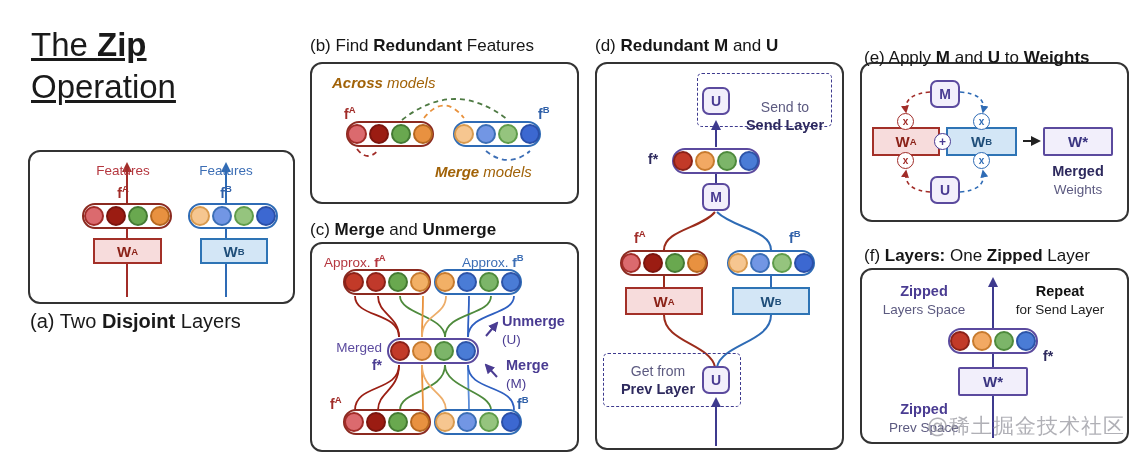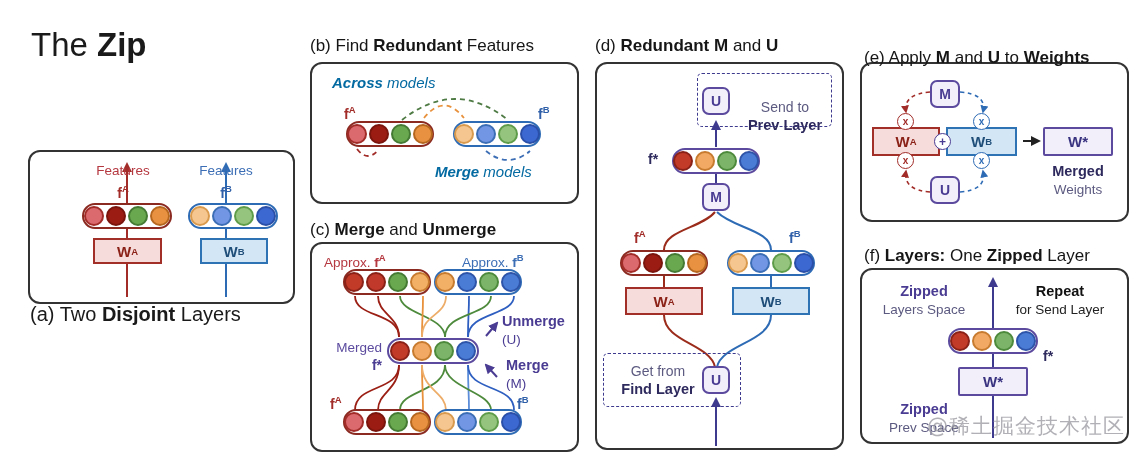--- a/index.html
+++ b/index.html
@@ -3,22 +3,22 @@
 <meta charset="utf-8">
 <style>
   html,body{margin:0;padding:0;background:#fff;}
   body{width:1140px;height:452px;position:relative;overflow:hidden;
        font-family:"Liberation Sans", sans-serif;color:#161616;}
   .panel{position:absolute;border:2px solid #333;border-radius:12px;background:#fff;z-index:1;}
   #overlay{position:absolute;left:0;top:0;width:1140px;height:452px;z-index:2;pointer-events:none;}
   .el{position:absolute;z-index:3;}
   .hdr{position:absolute;z-index:3;font-size:17px;color:#161616;white-space:nowrap;}
   .hdr b{font-weight:700;}
-  .title{position:absolute;left:31px;top:24px;font-size:33px;line-height:42px;color:#1a1a1a;z-index:3;}
-  .caption{position:absolute;left:30px;top:303px;font-size:20px;color:#1a1a1a;z-index:3;}
+  .title{position:absolute;left:31px;top:24px;font-size:33px;line-height:42px;color:#1a1a1a;z-index:3;text-decoration:underline;}
+  .caption{position:absolute;left:30px;top:310px;font-size:20px;color:#1a1a1a;z-index:3;}
   .pill{position:absolute;height:26px;border-radius:13px;border:2px solid;background:#fff;
         display:flex;align-items:center;justify-content:center;gap:2px;box-sizing:border-box;}
   .pa{border-color:#8B2A20;}
   .pb{border-color:#2E6BB5;}
   .pm{border-color:#5B4A9E;}
   .dot{width:20px;height:20px;border-radius:50%;border:2px solid;box-sizing:border-box;flex:0 0 auto;}
   .wbox{display:flex;align-items:center;justify-content:center;font-weight:700;font-size:15px;
         border:2px solid;box-sizing:border-box;}
   .wa{background:#F7DCDC;border-color:#A33028;color:#8B2218;}
   .wb{background:#D3E6F6;border-color:#2E74B5;color:#1F4E79;}
@@ -39,21 +39,21 @@
   .smalltxt{font-size:13.5px;white-space:nowrap;}
   .cblock{text-align:center;line-height:18px;white-space:nowrap;}
   .xcirc{width:17px;height:17px;border-radius:50%;background:#fff;border:1.7px solid;
          display:flex;align-items:center;justify-content:center;font-size:10px;font-weight:700;
          box-sizing:border-box;z-index:4;}
   .xr{border-color:#A12C28;color:#A12C28;}
   .xb{border-color:#2E6BB5;color:#2E6BB5;}
   .plusc{width:17px;height:17px;border-radius:50%;background:#fff;border:1.7px solid #4A3C92;
          color:#4A3C92;display:flex;align-items:center;justify-content:center;font-size:12px;
          font-weight:700;box-sizing:border-box;z-index:4;}
-  .ital{font-style:italic;font-size:15px;color:#0369a1;white-space:nowrap;}
+  .ital{font-style:italic;font-size:15px;color:#a16207;white-space:nowrap;}
   .watermark{position:absolute;left:927px;top:412px;z-index:5;font-size:21px;
              color:rgba(150,150,158,0.75);letter-spacing:1px;white-space:nowrap;
              font-family:"DejaVu Sans", sans-serif;}
 </style>
 </head>
 <body>
 
 <svg id="overlay">
   <defs>
     <marker id="arrR" markerWidth="5" markerHeight="5" refX="4" refY="2.5" orient="auto">
@@ -120,20 +120,21 @@
     <path d="M960,192 Q987,190 983,171" stroke="#2E6BB5" marker-end="url(#arrB)"></path>
     <line x1="1023" y1="141" x2="1039" y2="141" stroke="#222" stroke-width="2" stroke-dasharray="none" marker-end="url(#arrK)"></line>
   </g>
   <g>
     <line x1="993" y1="438" x2="993" y2="279" stroke="#3E3A8E" stroke-width="2" marker-end="url(#arrP)"></line>
   </g>
 </svg>
 
 <div class="title">
   <span>The </span><b>Zip</b><br>
+  <span>Operation</span>
 </div>
 
 <div class="panel" style="left:28px;top:150px;width:263px;height:150px;"></div>
 <div class="el cblock" style="left:83px;top:161px;width:80px;">
   <span class="smalltxt red-t">Features</span><br>
   <span class="flabel dred-t"><span>f</span><sup class="sup">A</sup></span>
 </div>
 <div class="el cblock" style="left:186px;top:161px;width:80px;">
   <span class="smalltxt blue-t">Features</span><br>
   <span class="flabel dblue-t"><span>f</span><sup class="sup">B</sup></span>
@@ -241,21 +242,21 @@
 <div class="hdr" style="left:595px;top:36px;">
   <span>(d) </span><b>Redundant M</b><span> and </span><b>U</b>
 </div>
 <div class="panel" style="left:595px;top:62px;width:245px;height:384px;"></div>
 <div class="el dashbox" style="left:697px;top:73px;width:135px;height:54px;"></div>
 <div class="el mubox" style="left:702px;top:87px;">
     <span>U</span>
   </div>
 <div class="el cblock" style="left:742px;top:98px;width:86px;line-height:18px;">
   <span class="smalltxt muted-t" style="font-size:14px;">Send to</span><br>
-  <b class="navy-t" style="font-size:14.5px;">Prev Layer</b>
+  <b class="navy-t" style="font-size:14.5px;">Send Layer</b>
 </div>
 <div class="el flabel navy-t" style="left:648px;top:151px;"><span>f*</span></div>
 <div class="el pill pm" style="left:672px;top:148px;width:88px;">
     <span class="dot" style="background: rgb(194, 58, 40); border-color: rgb(139, 34, 24);"></span>
     <span class="dot" style="background: rgb(242, 169, 99); border-color: rgb(199, 123, 46);"></span>
     <span class="dot" style="background: rgb(124, 181, 105); border-color: rgb(78, 138, 60);"></span>
     <span class="dot" style="background: rgb(74, 124, 214); border-color: rgb(45, 84, 168);"></span>
   </div>
 <div class="el mubox" style="left:702px;top:183px;">
     <span>M</span>
@@ -278,21 +279,21 @@
     <span>W</span>
     <sup class="sup">A</sup>
   </div>
 <div class="el wbox wb" style="left:732px;top:287px;width:78px;height:28px;">
     <span>W</span>
     <sup class="sup">B</sup>
   </div>
 <div class="el dashbox" style="left:603px;top:353px;width:138px;height:54px;"></div>
 <div class="el cblock" style="left:613px;top:362px;width:90px;line-height:18px;">
   <span class="smalltxt muted-t" style="font-size:14px;">Get from</span><br>
-  <b class="navy-t" style="font-size:14.5px;">Find Layer</b>
+  <b class="navy-t" style="font-size:14.5px;">Prev Layer</b>
 </div>
 <div class="el mubox" style="left:702px;top:366px;">
     <span>U</span>
   </div>
 
 <div class="hdr" style="left:864px;top:48px;">
   <span>(e) Apply </span><b>M</b><span> and </span><b>U</b><span> to </span><b>Weights</b>
 </div>
 <div class="panel" style="left:860px;top:62px;width:265px;height:156px;"></div>
 <div class="el mubox" style="left:930px;top:80px;width:30px;">

